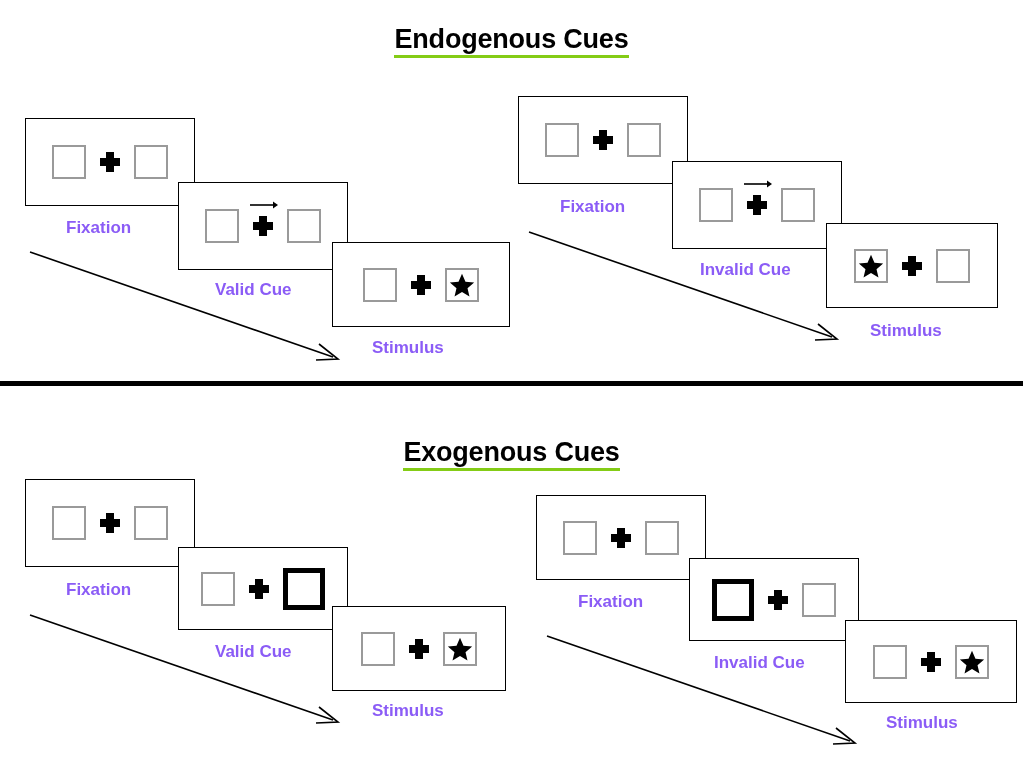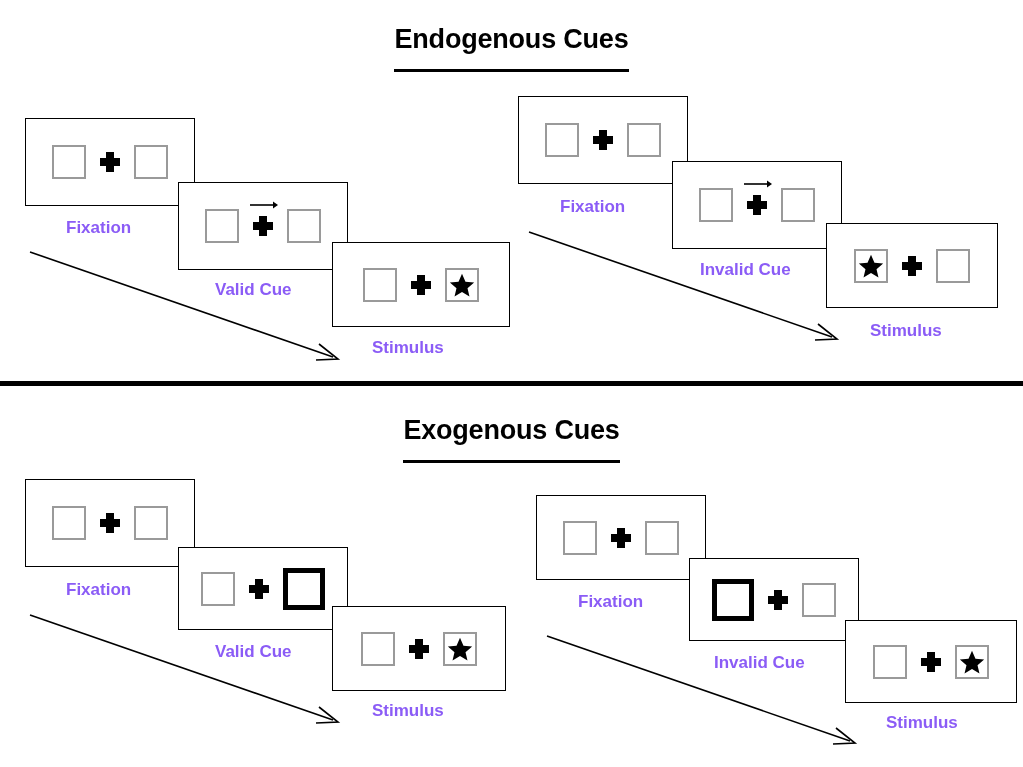--- a/index.html
+++ b/index.html
@@ -22,22 +22,22 @@
     position: absolute;
     width: 100%;
     left: 0;
     text-align: center;
     font-size: 27px;
     font-weight: bold;
     letter-spacing: -0.2px;
     color: #000;
   }
   .section-title span {
-    border-bottom: 3px solid #000000;
-    padding-bottom: 15px;
+    border-bottom: 3px solid #84cc16;
+    padding-bottom: 1px;
   }
 
   
   .divider {
     position: absolute;
     left: 0;
     width: 1023px;
     height: 5px;
     background: #000;
   }
@@ -238,21 +238,21 @@
 </div>
 <div class="caption" style="left:870px; top:321px; z-index:12;">Stimulus</div>
 
 <svg class="time-arrow" style="left:527px; top:228px; width:320px; height:120px; z-index:2;" viewBox="0 0 320 120">
   <line x1="2" y1="4" x2="305" y2="109" stroke="#000" stroke-width="1.6"></line>
   <path d="M 291 96 L 310 111 L 288 112" fill="none" stroke="#000" stroke-width="1.6"></path>
 </svg>
 
 <div class="divider" style="top:381px;"></div>
 
-<div class="section-title" style="top:415px;">
+<div class="section-title" style="top:437px;">
   <span>Exogenous Cues</span>
 </div>
 
 <div class="panel" style="left:25px; top:479px; width:170px; height:88px; z-index:3;">
   <div class="panel-inner">
     <div class="stim-row">
       <div class="box"></div>
       <div class="plus"></div>
       <div class="box"></div>
     </div>

